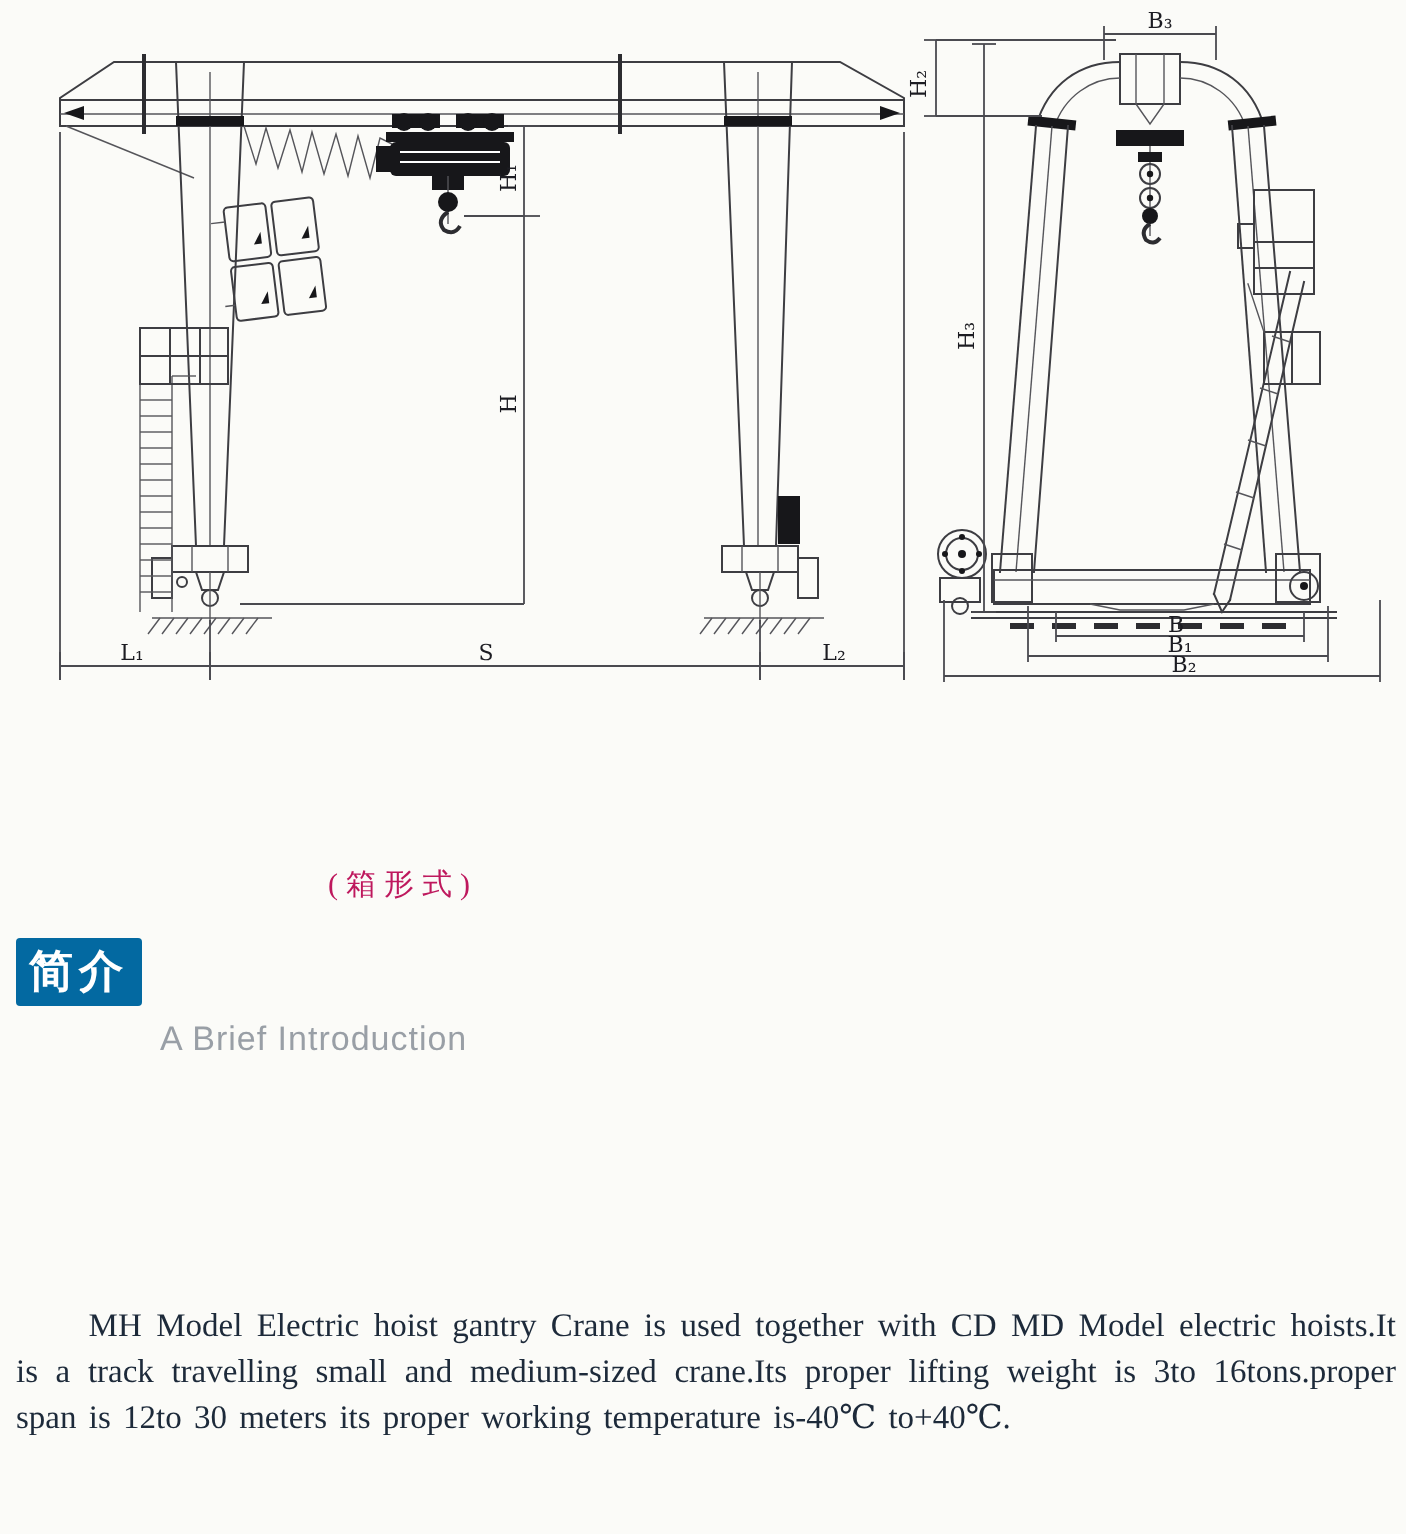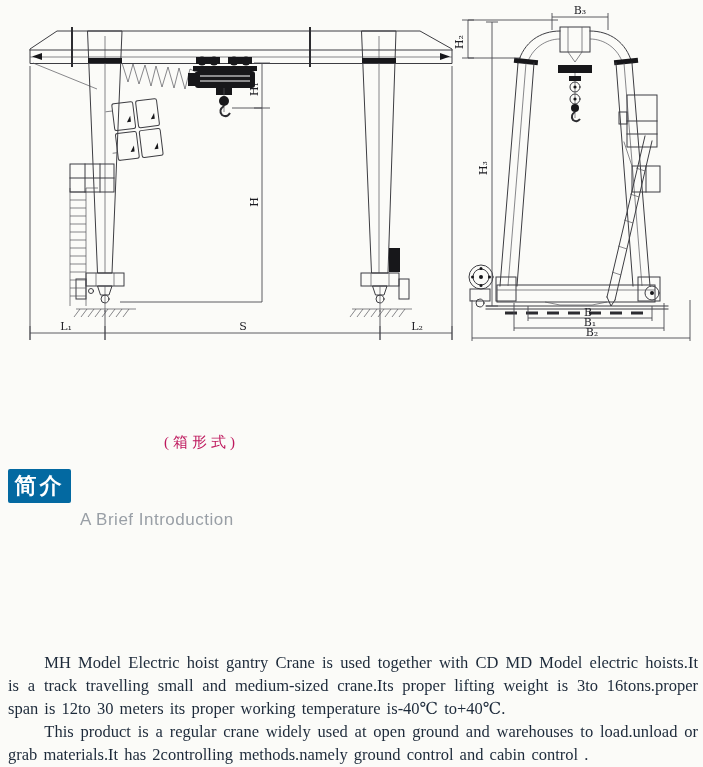--- a/index.html
+++ b/index.html
@@ -323,16 +323,15 @@
 
   
   <div class="intro-badge">简介</div>
   <div class="intro-title">A Brief Introduction</div>
 
   
 
   
   <div class="en-block">
     <p>MH Model Electric hoist gantry Crane is used together with CD MD Model electric hoists.It is a track travelling small and medium-sized crane.Its proper lifting weight is 3to 16tons.proper span  is 12to 30 meters its proper working temperature is-40℃ to+40℃.</p>
-    <p>This product is a regular crane widely used at open ground and warehouses to load.unload or grab materials.It has 2controlling methods.namely ground control and cabin control .</p>
   </div>
 
 </div>
 
 </body></html>

